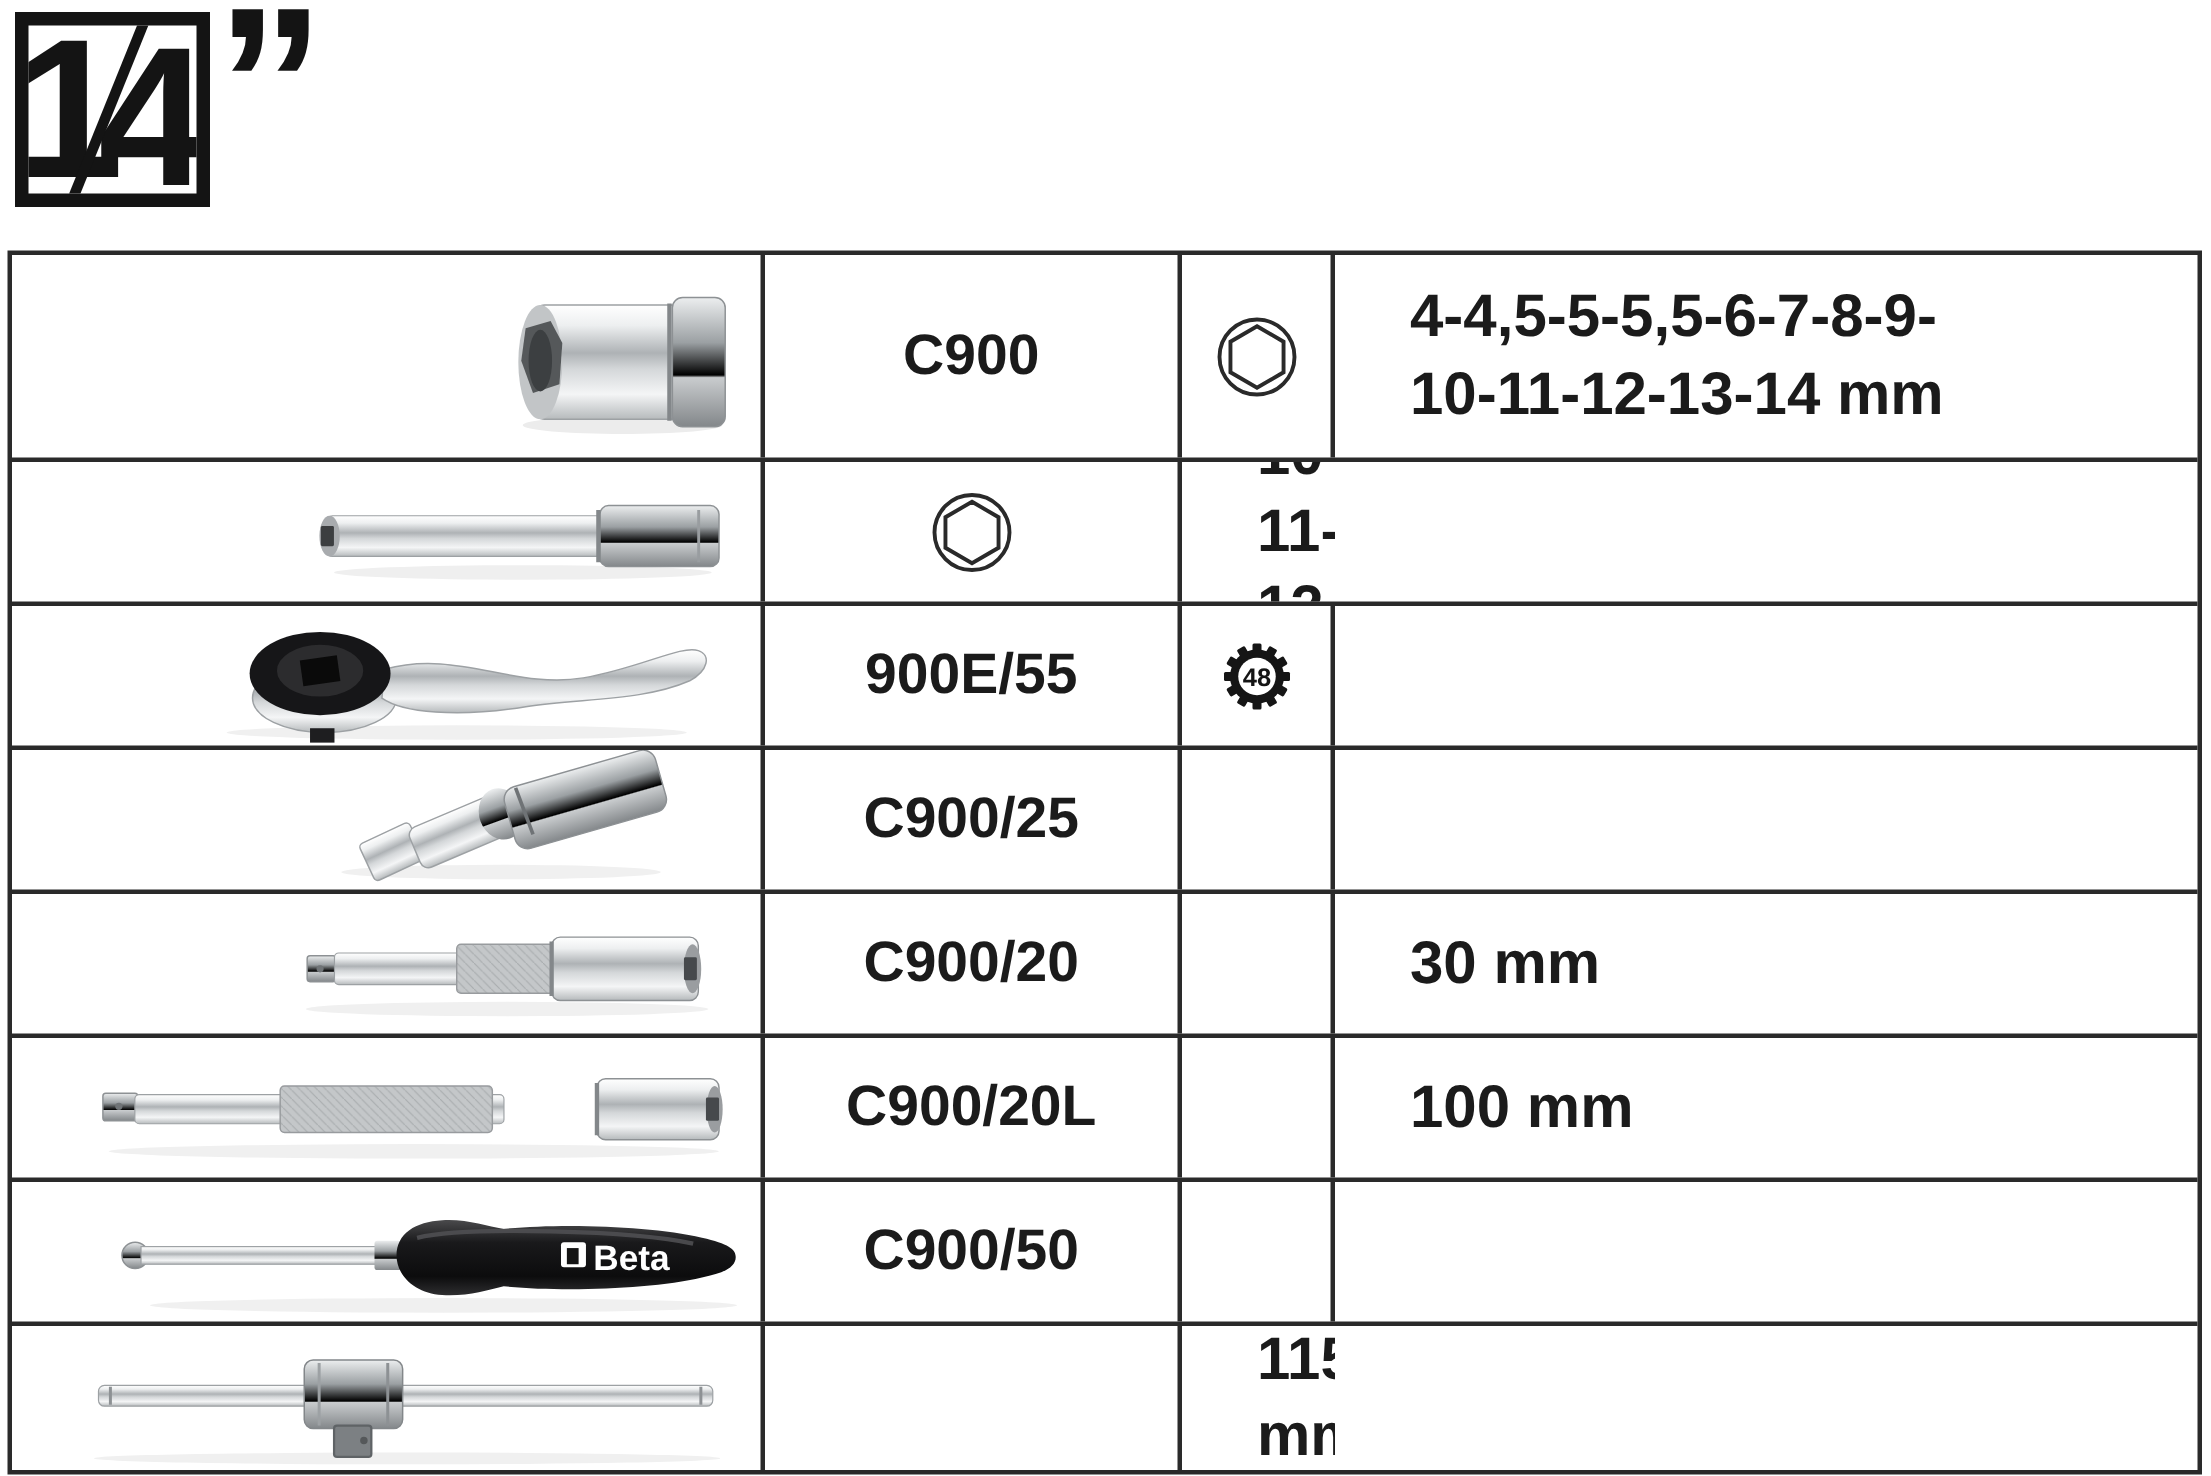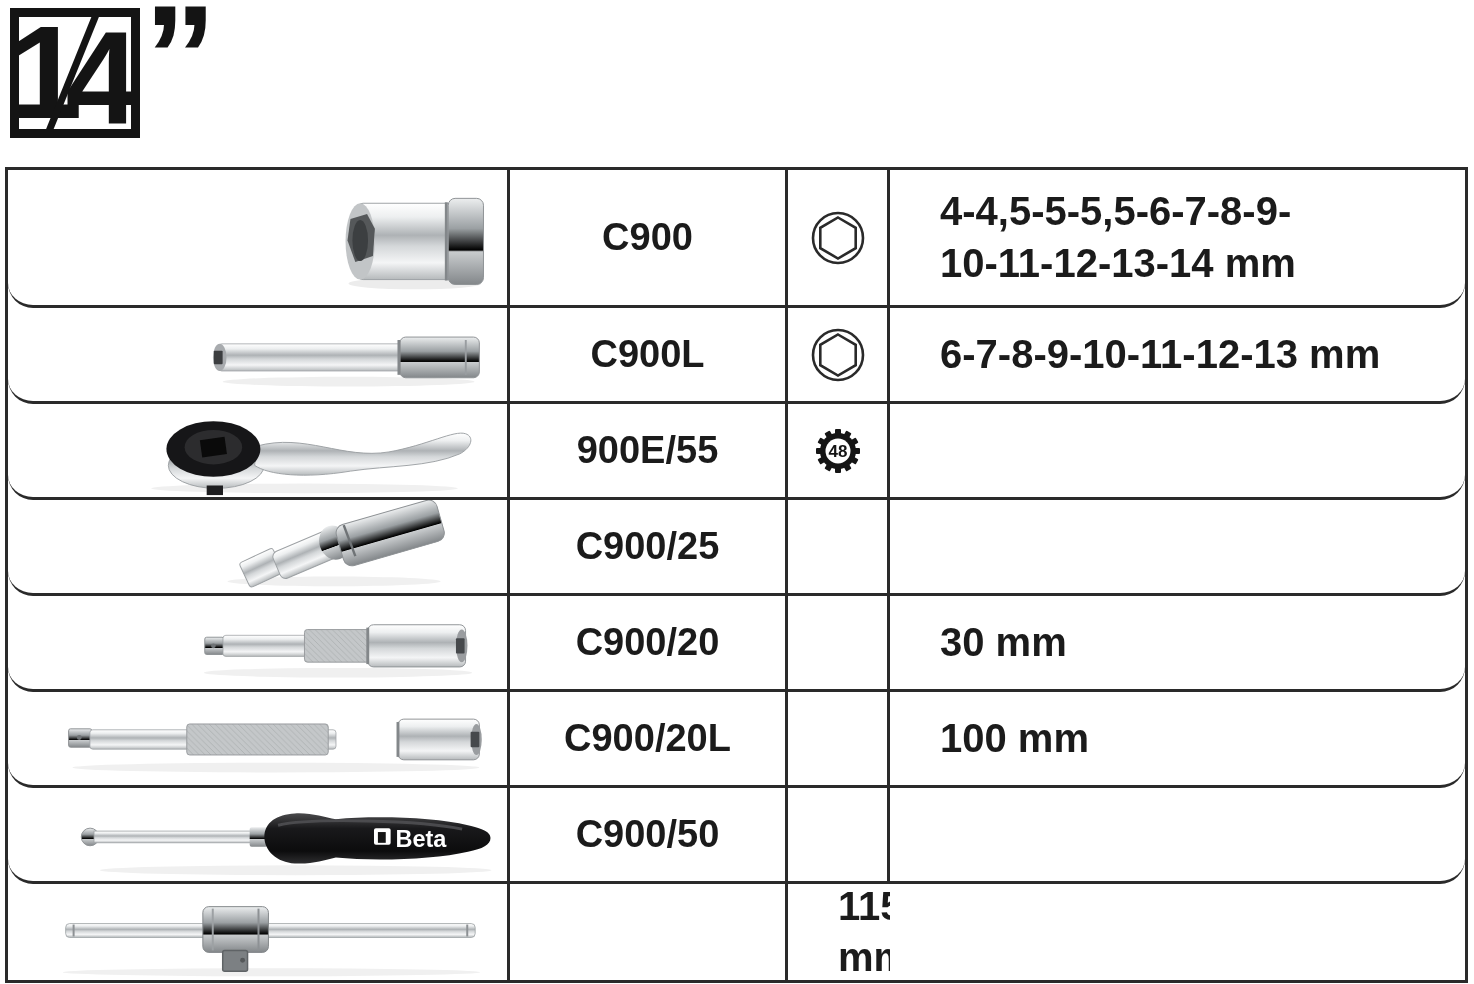--- a/index.html
+++ b/index.html
@@ -14,21 +14,21 @@
   .drive-logo .digit{font-size:132px;font-weight:700;line-height:112px;color:#141414;letter-spacing:-4px;}
   .drive-logo .num{margin-right:-10px;margin-left:-6px;}
   .drive-logo .den{margin-left:-10px;margin-top:10px;}
   .drive-slash{width:7px;height:160px;background:#141414;transform:rotate(22deg);flex:0 0 auto;z-index:2;}
   .inch-mark{position:absolute;left:144px;top:-16px;font-size:145px;font-weight:700;
     line-height:1;color:#141414;}
   
   .spec-table{position:absolute;left:5px;top:167px;width:1463px;border:3px solid #2a2a2a;
     box-sizing:border-box;background:#fff;}
   .row{display:grid;grid-template-columns:502px 278px 102px 1fr;height:96px;
-    box-sizing:border-box;border-bottom:3px solid #2a2a2a;border-radius:25px;}
+    box-sizing:border-box;border-bottom:3px solid #2a2a2a;}
   .row.tall{height:138px;}
   .row:last-child{border-bottom:none;}
   .cell{border-right:3px solid #2a2a2a;box-sizing:border-box;
     display:flex;align-items:center;justify-content:center;overflow:hidden;}
   .cell.c-desc{border-right:none;justify-content:flex-start;padding-left:36px;}
   .c-code{font-size:38px;font-weight:700;color:#1b1b1b;letter-spacing:0;}
   .c-desc span{font-size:40px;font-weight:700;color:#1b1b1b;line-height:1.28;margin-left:14px;}
   .c-desc .wrap-tight{max-width:392px;}
   .c-img svg{display:block;width:100%;height:100%;}
   .hidden-defs{position:absolute;width:0;height:0;}
@@ -107,21 +107,20 @@
       <svg viewBox="0 0 502 96">
         <ellipse cx="345" cy="76" rx="130" ry="5" fill="#efefef"></ellipse>
         <rect x="210" y="37" width="195" height="28" rx="4" fill="url(#chrome)" stroke="#9da1a4" stroke-width="0.8"></rect>
         <rect x="398" y="30" width="82" height="42" rx="6" fill="url(#chromeD)" stroke="#8d9194" stroke-width="1"></rect>
         <line x1="397" y1="33" x2="397" y2="69" stroke="#83878a" stroke-width="3"></line>
         <line x1="466" y1="33" x2="466" y2="69" stroke="#999da0" stroke-width="2"></line>
         <ellipse cx="212" cy="51" rx="7" ry="14" fill="#a8abae"></ellipse>
         <rect x="206" y="44" width="9" height="14" rx="1" fill="#3c3e40"></rect>
       </svg>
     </div>
-    <div class="cell c-code">C900L</div>
     <div class="cell c-icon">
       <svg width="56" height="56" viewBox="0 0 56 56">
         <circle cx="28" cy="28" r="25" fill="none" stroke="#2a2a2a" stroke-width="2.6"></circle>
         <polygon points="28,7.5 45.7,17.8 45.7,38.2 28,48.5 10.3,38.2 10.3,17.8" fill="none" stroke="#2a2a2a" stroke-width="2.6"></polygon>
       </svg>
     </div>
     <div class="cell c-desc">
       <span>6-7-8-9-10-11-12-13 mm</span>
     </div>
   </div>

